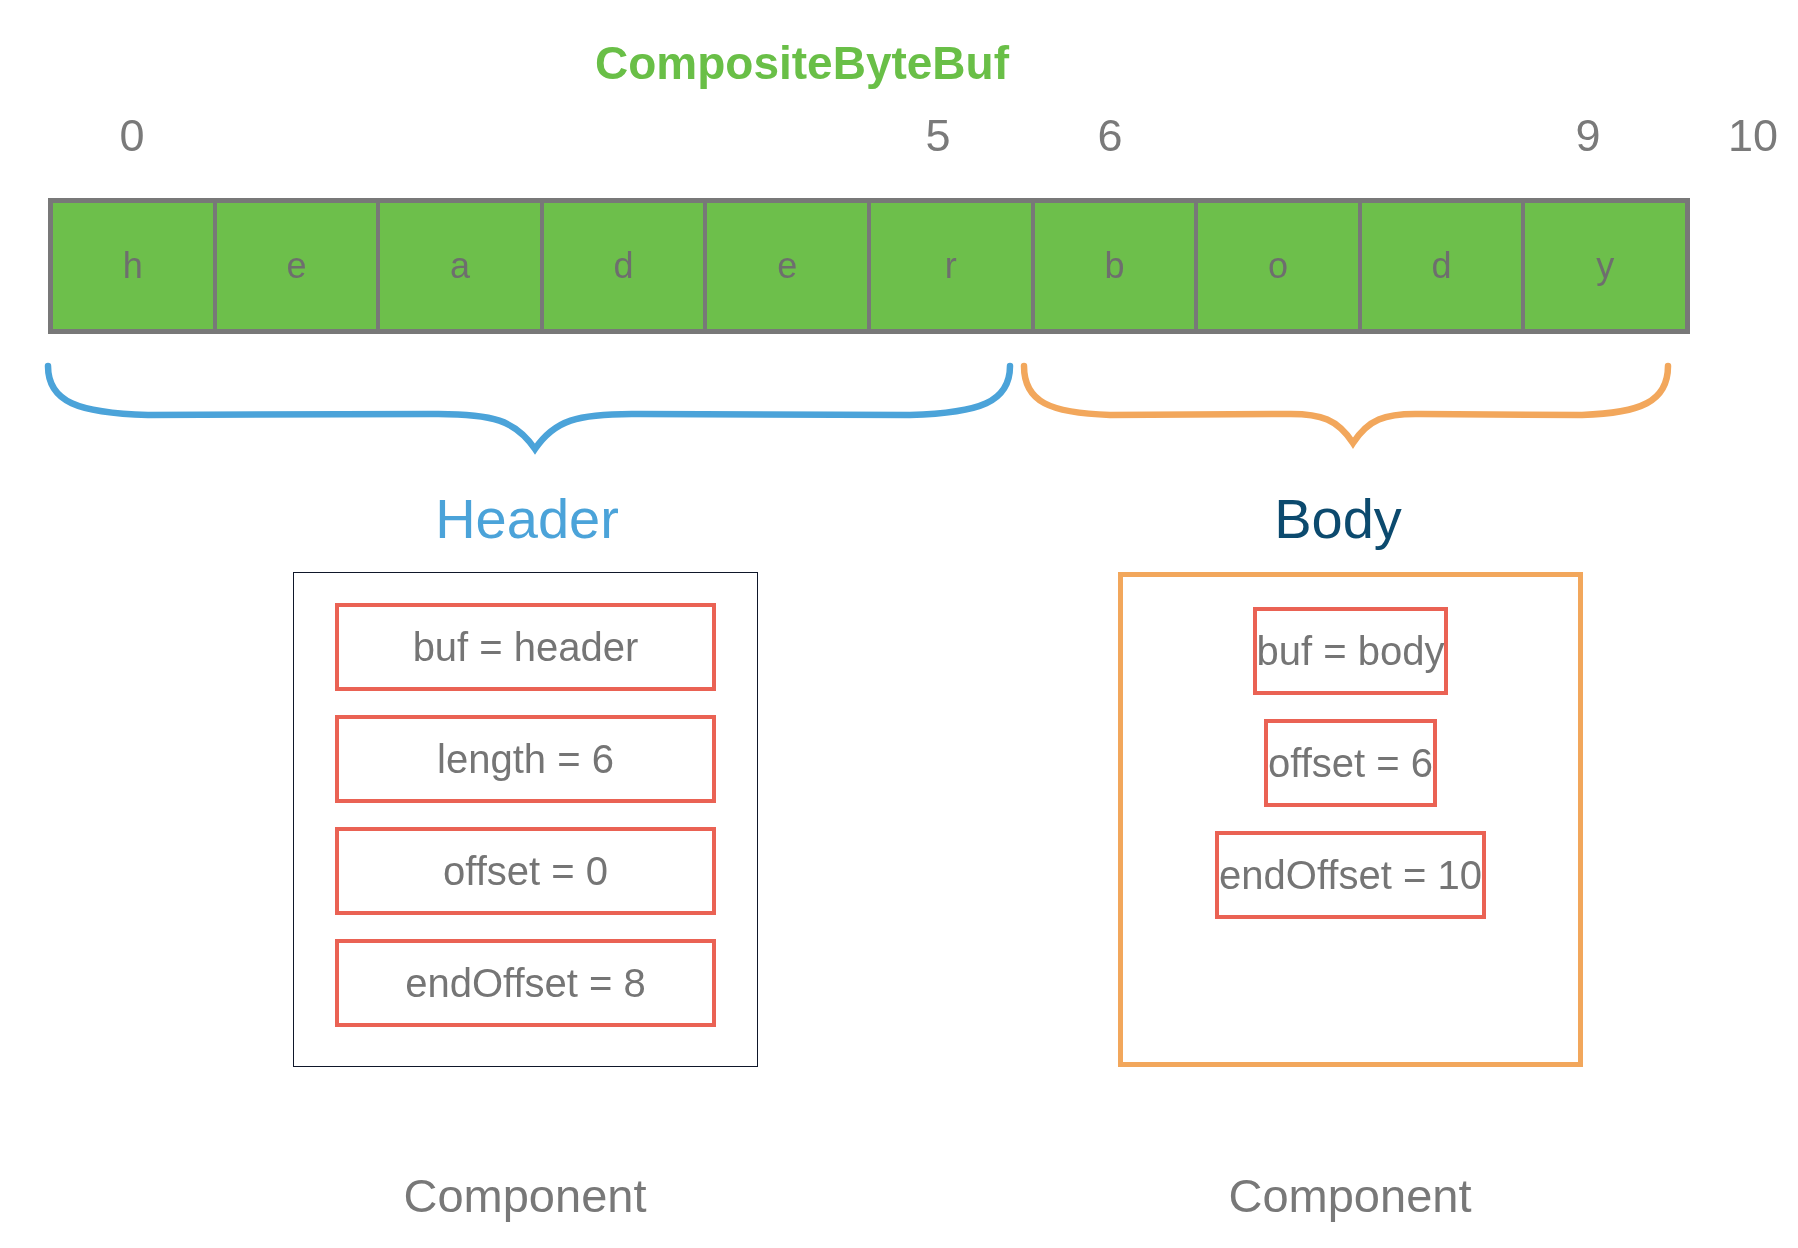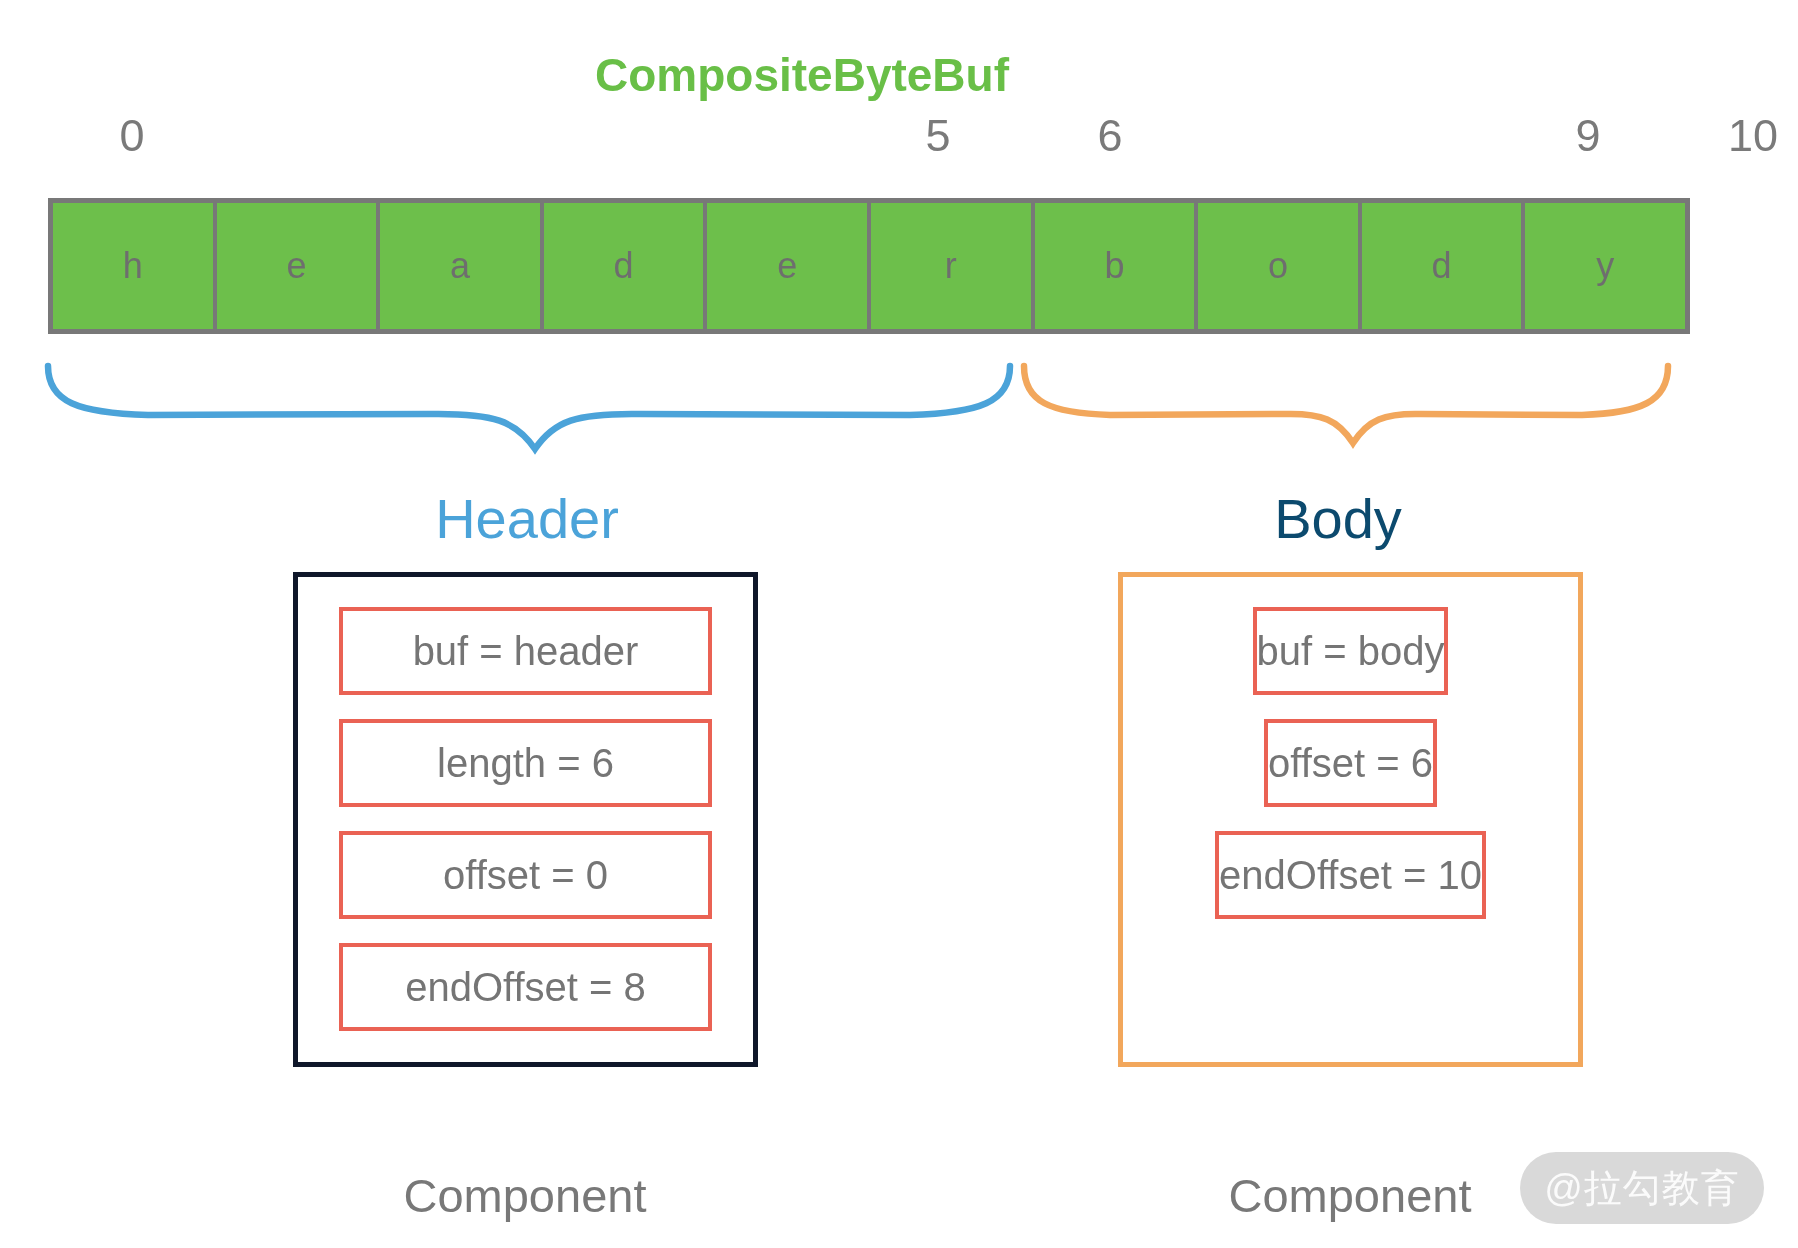--- a/index.html
+++ b/index.html
@@ -13,21 +13,20 @@
   }
 
   
   .diagram-title {
     position: absolute;
     left: 802px; top: 36px;
     transform: translateX(-50%);
     font-size: 46px; font-weight: 700;
     color: #69bf47;
     white-space: nowrap;
-    margin-top: 12px;
   }
 
   
   .index-label {
     position: absolute;
     top: 110px;
     transform: translateX(-50%);
     font-size: 45px;
     color: #7a7a7a;
     line-height: 52px;
@@ -84,21 +83,21 @@
     position: absolute;
     top: 572px;
     width: 465px; height: 495px;
     box-sizing: border-box;
     display: flex;
     flex-direction: column;
     gap: 24px;
     padding: 30px 41px 31px 41px;
     background: #ffffff;
   }
-  .component-header { left: 293px;  border: 5px solid #0f172a; }
+  .component-header { left: 293px;  border: 1px solid #0f172a; }
   .component-body   { left: 1118px; border: 5px solid #f2a75c; align-items: center; }
   .field-box {
     box-sizing: border-box;
     height: 88px;
     border: 4px solid #ea6254;
     display: flex;
     align-items: center;
     justify-content: center;
     font-size: 40px;
     color: #757575;
@@ -189,15 +188,14 @@
 
   <div class="component-box component-body">
     <div class="field-box">buf = body</div>
     <div class="field-box">offset = 6</div>
     <div class="field-box">endOffset = 10</div>
   </div>
 
   <div class="component-caption caption-header">Component</div>
   <div class="component-caption caption-body">Component</div>
 
-  <div class="watermark-pill">@拉勾教育</div>
 
 </div>
 
 </body></html>

